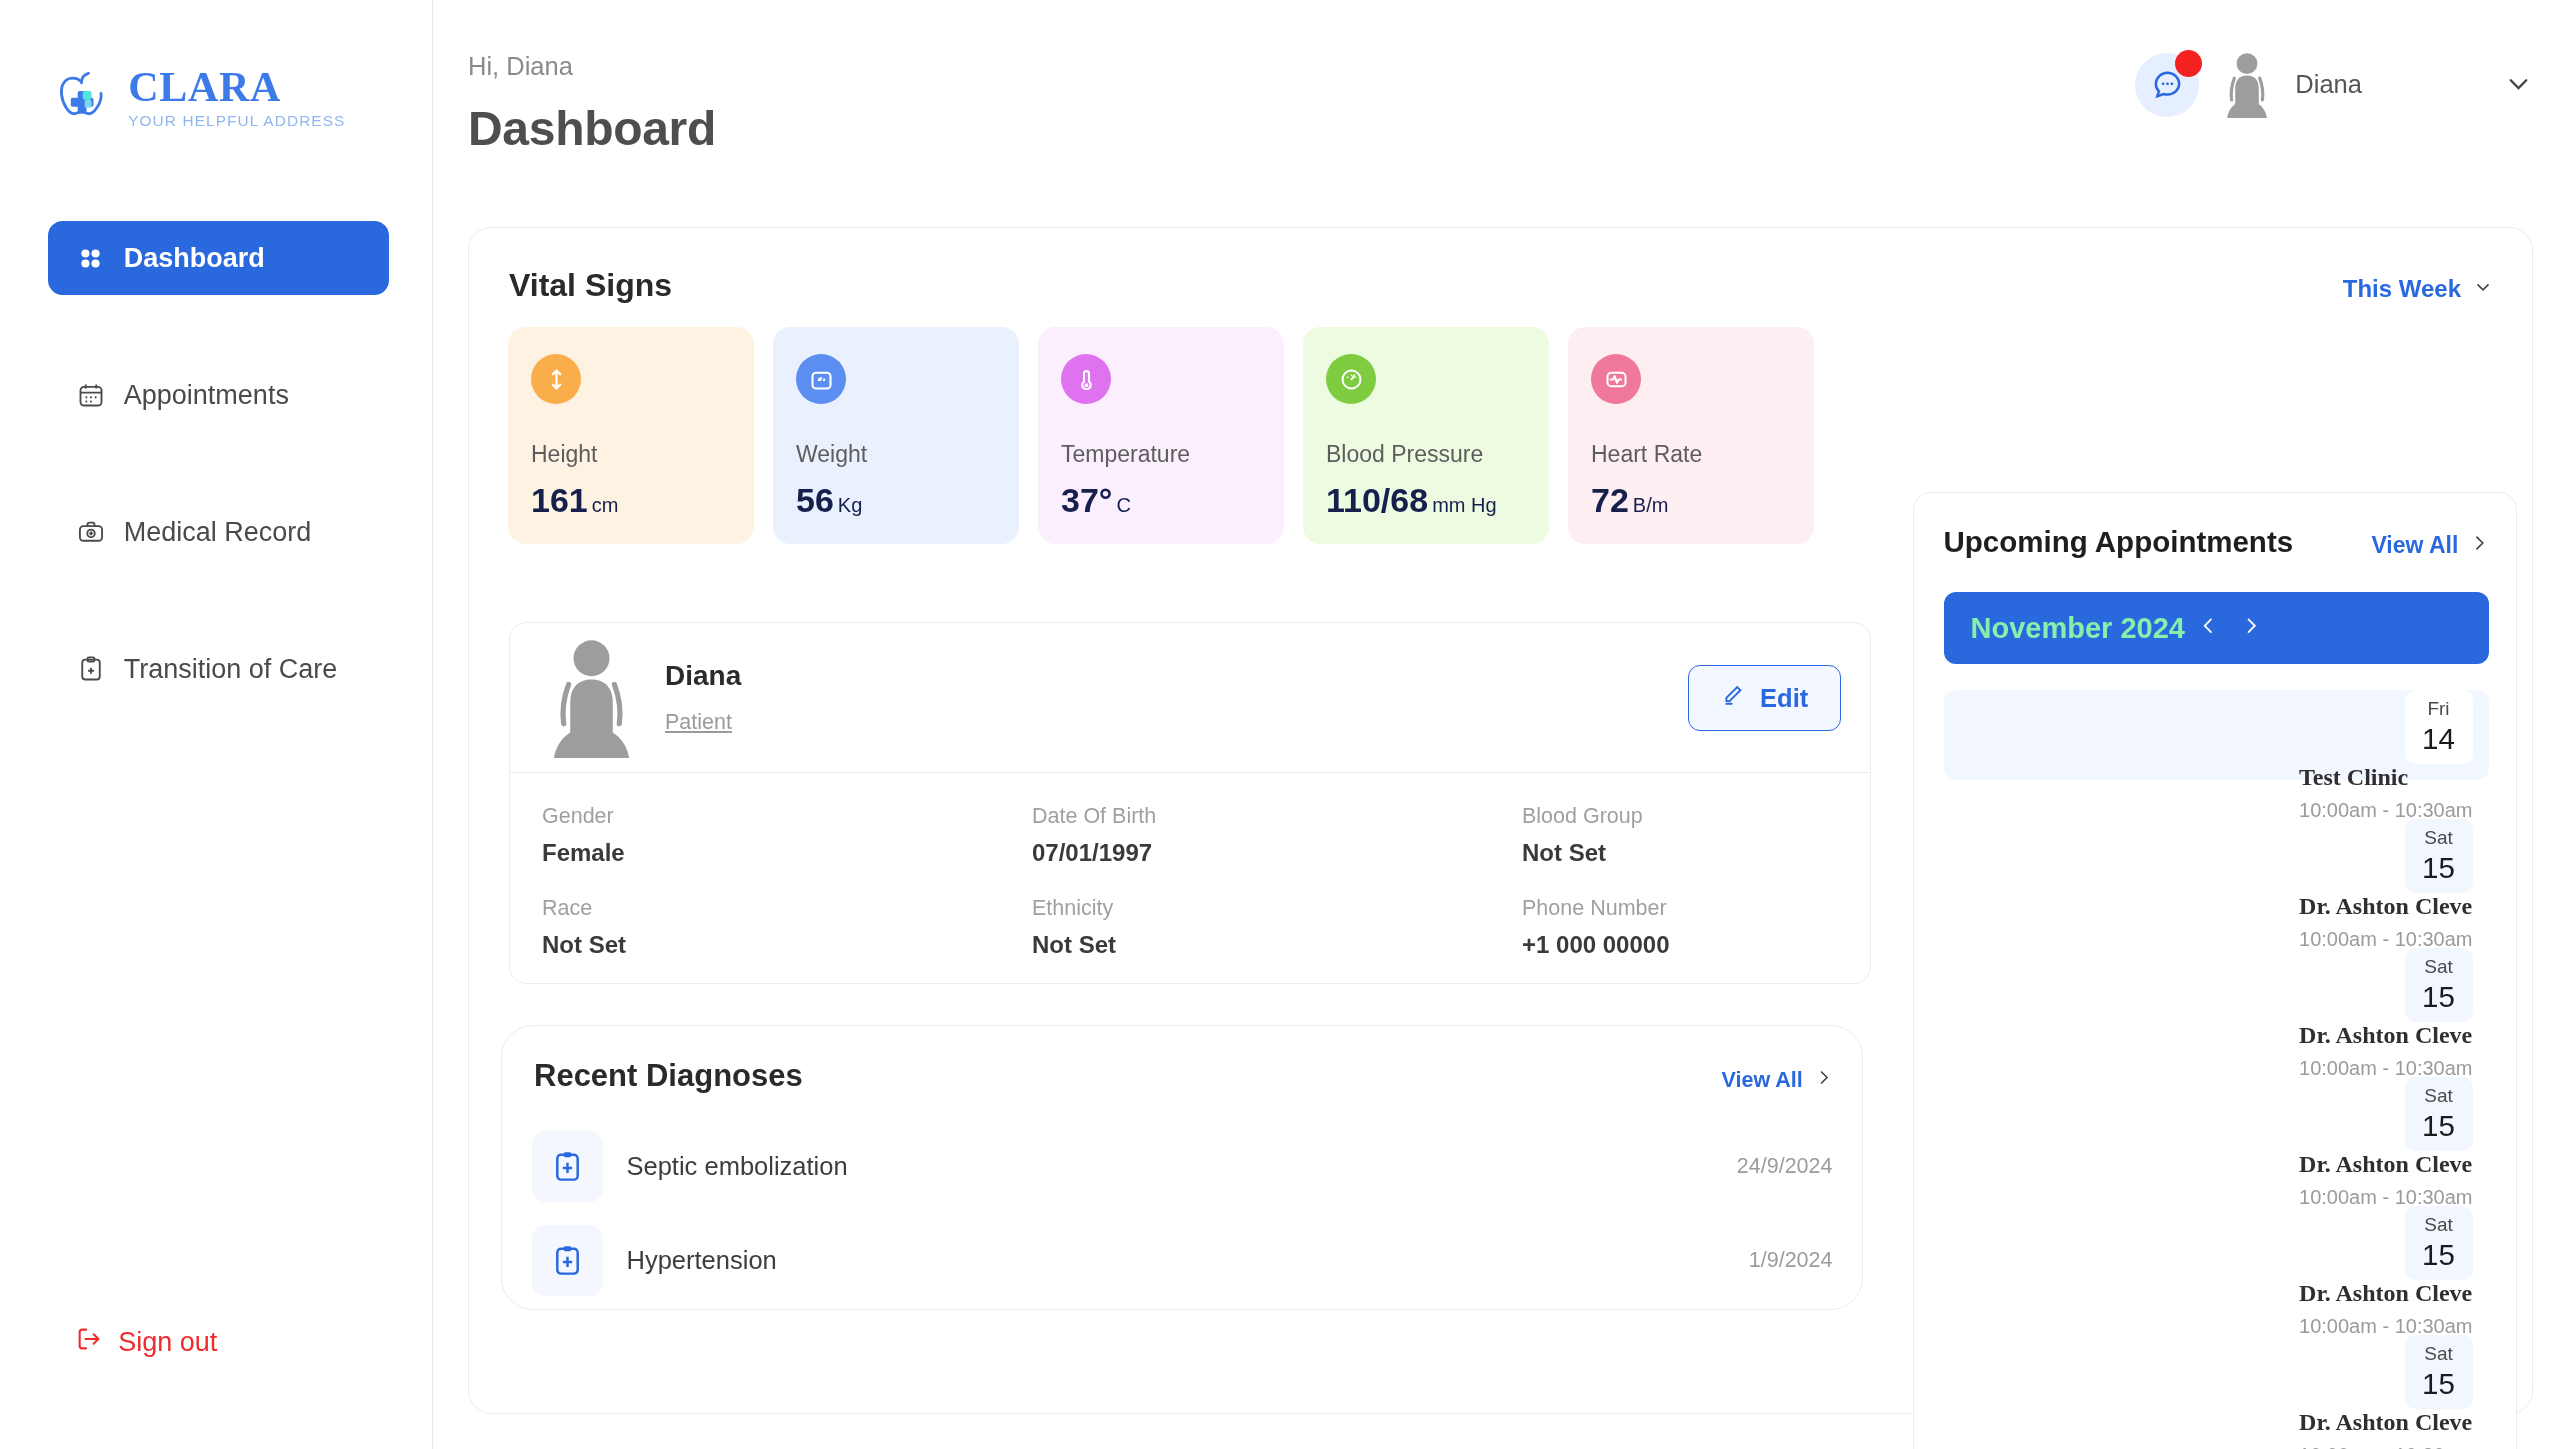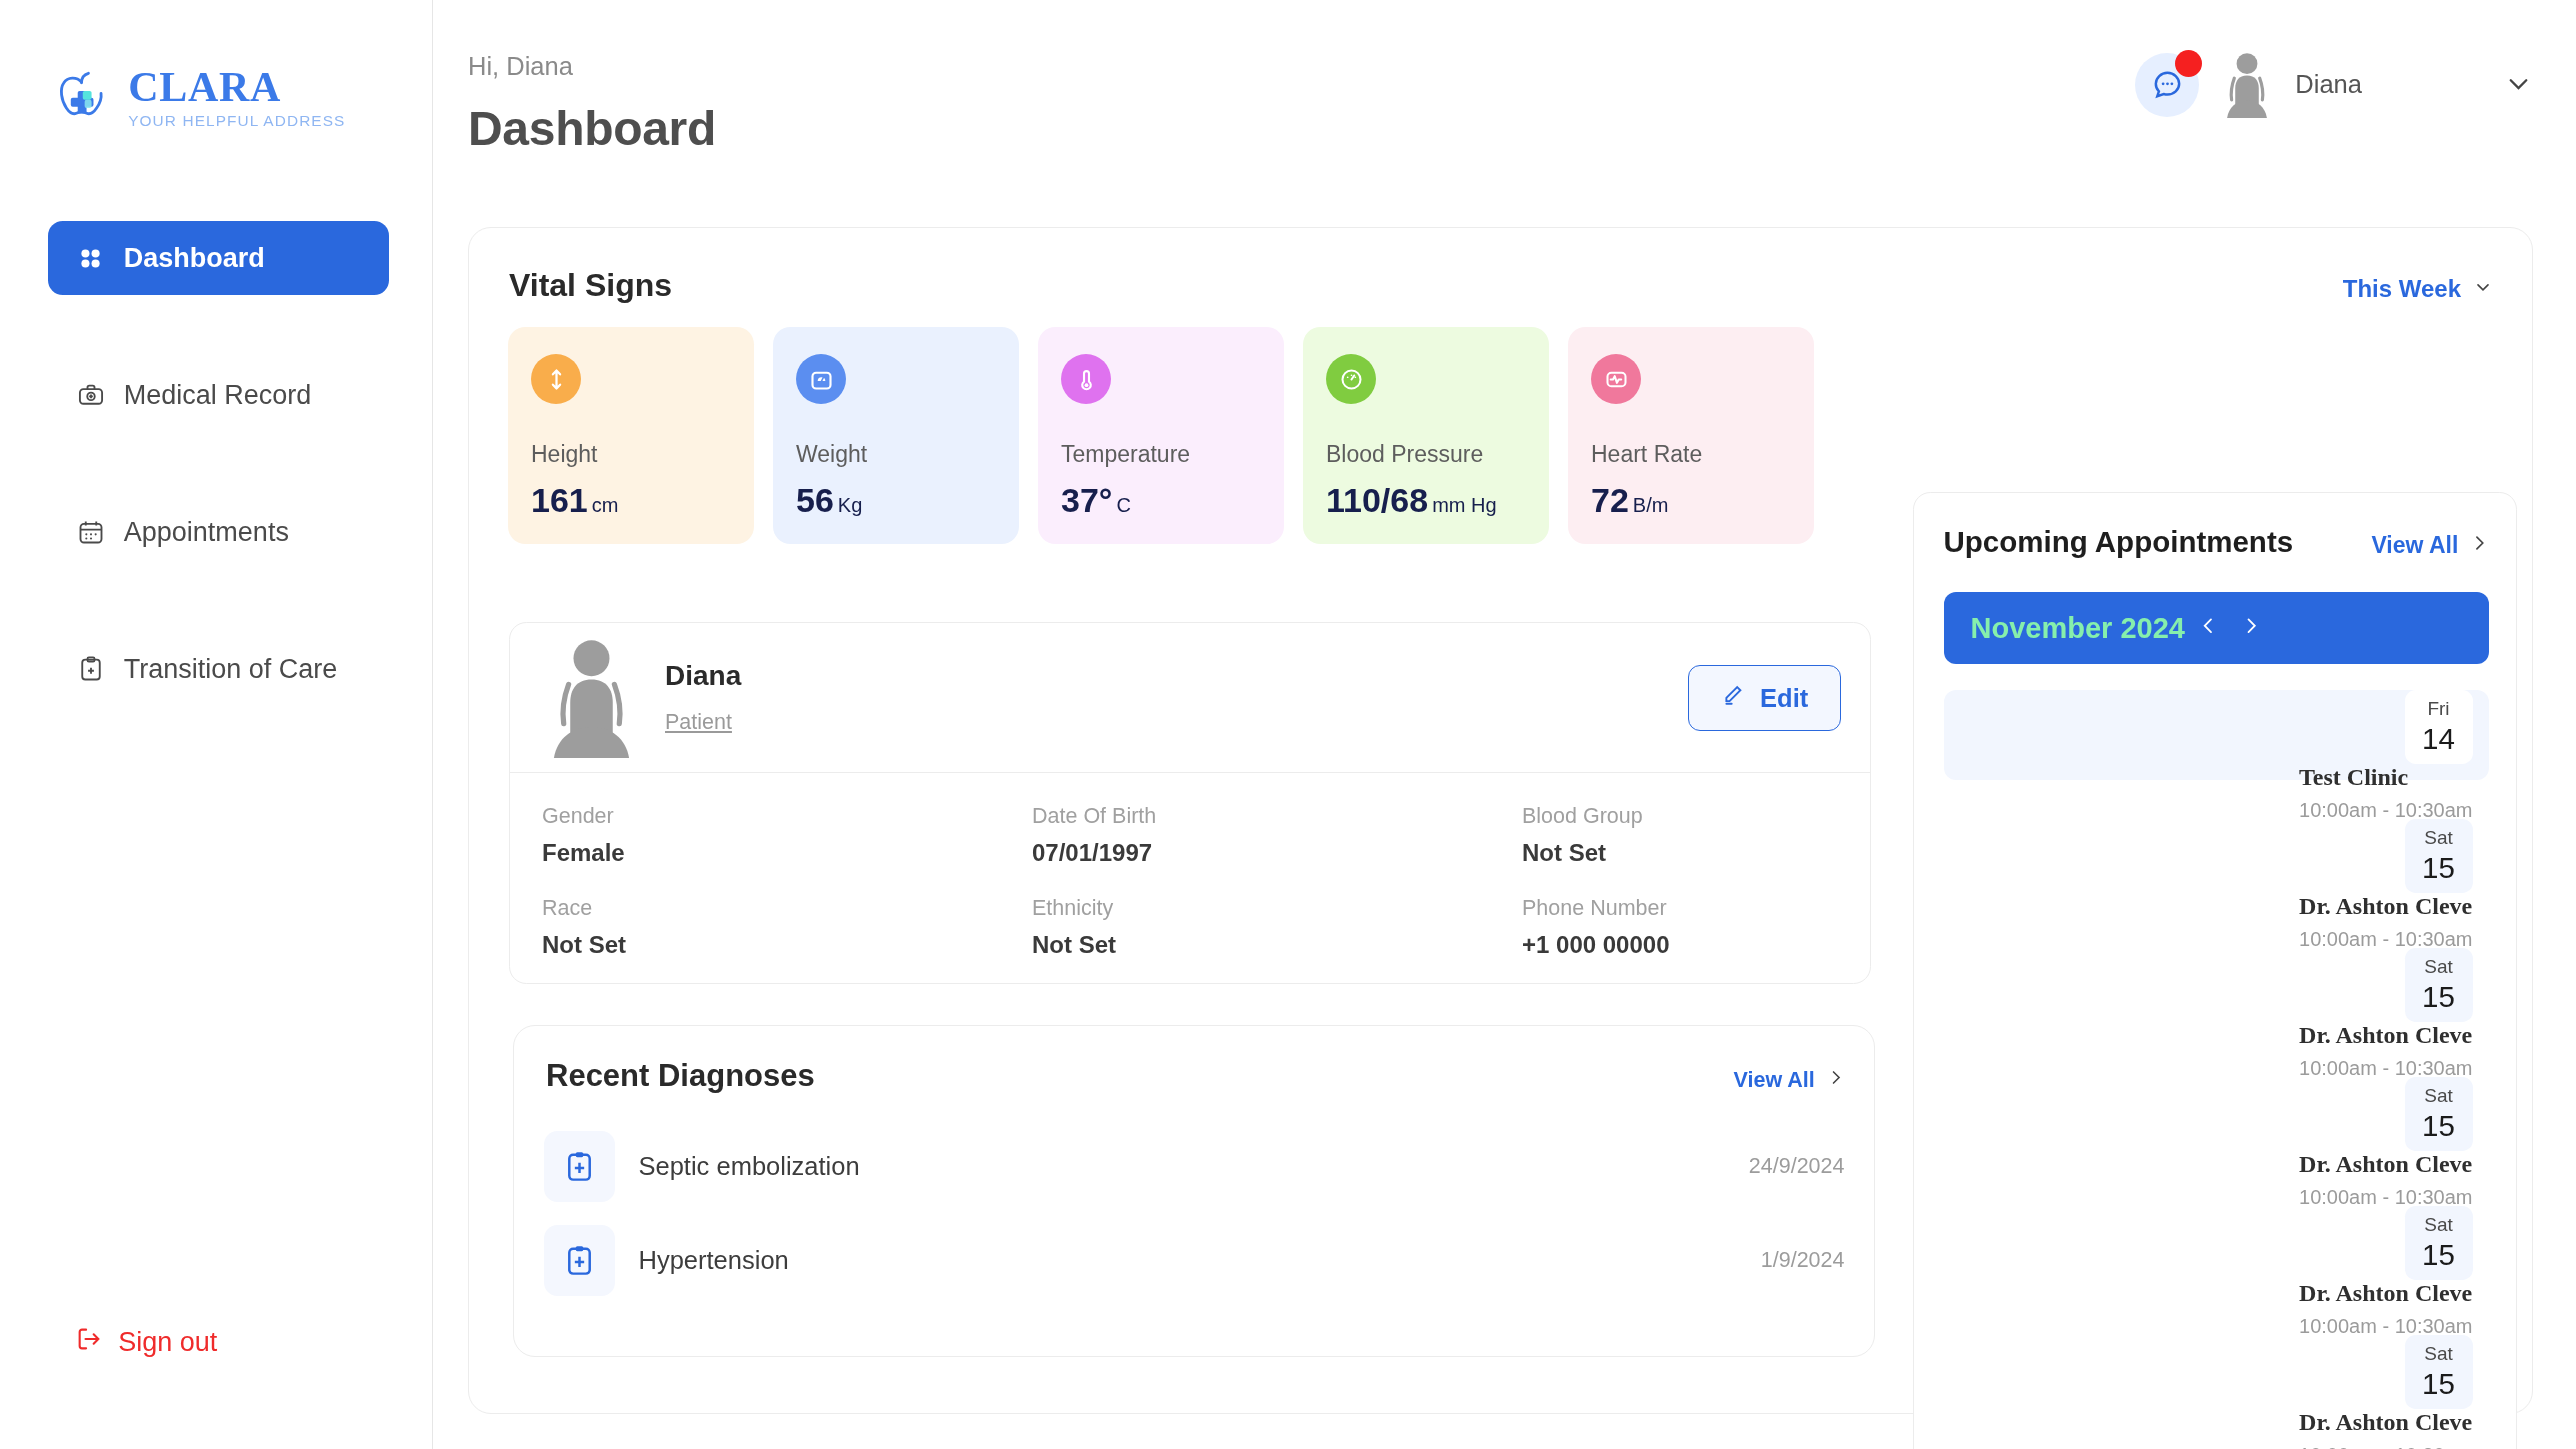--- a/index.html
+++ b/index.html
@@ -88,22 +88,22 @@
     display:flex; align-items:center; justify-content:center; gap:14.8px;
     color:#2a68dd; font-size:25.5px; font-weight:700; cursor:pointer;
   }
   .prof-div { height:1.3px; background:#ececec; margin:0 0; }
   .prof-grid { padding: 31px 32px 0 32px; display:grid; grid-template-columns: 490px 490px auto; row-gap: 2px; }
   .f-label { font-size:21.5px; color:#a0a0a0; padding-bottom: 8px; }
   .f-value { font-size:24px; font-weight:700; color:#3a3a3a; padding-bottom: 27px; }
 
   
   .diag {
-    position:absolute; left:44px; top:797px; width:1362px; height:332px;
-    border:1.3px solid #ececec; border-radius:22px; background:#fff;
+    position:absolute; left:32px; top:797px; width:1362px; height:285px;
+    border:1.3px solid #ececec; border-radius:32px; background:#fff;
   }
   .diag-title { position:absolute; left:32px; top:32px; font-size:31px; font-weight:700; color:#2a2a2a; }
   .diag-viewall { position:absolute; right:29.5px; top:42px; display:flex; align-items:center; gap:10.7px;
                   color:#2a68dd; font-size:21.5px; font-weight:700; cursor:pointer; }
   .diag-row { position:absolute; left:29.5px; right:29.5px; display:flex; align-items:center; height:71px; cursor:pointer; }
   .diag-ico { width:71px; height:71px; border-radius:13.4px; background:#f4f7fe; display:flex; align-items:center; justify-content:center; flex:none; }
   .diag-name { margin-left:24px; font-size:25.5px; color:#3d3d3d; }
   .diag-date { margin-left:auto; font-size:21.5px; color:#9c9c9c; }
 
   
@@ -171,42 +171,42 @@
             <circle cx="7.5" cy="16.5" r="3.6" fill="#fff"></circle>
               <circle cx="16.5" cy="16.5" r="3.6" fill="#fff"></circle>
           </svg>
         </span>
         <span>Dashboard</span>
       </div>
 
       <div class="nav-item">
         <span class="nav-ico">
           <svg viewBox="0 0 24 24" width="28" height="28" fill="none" stroke="#4a4a4a" stroke-width="1.6">
-            <rect x="2.5" y="7" width="19" height="12.5" rx="3"></rect>
-            <path d="M9 7V5.5a1.5 1.5 0 0 1 1.5-1.5h3A1.5 1.5 0 0 1 15 5.5V7"></path>
-            <circle cx="12" cy="13.2" r="3.2"></circle>
-              <path d="M12 11.6v3.2M10.4 13.2h3.2"></path>
-          </svg>
-        </span>
-        <span>Medical Record</span>
-      </div>
-
-      <div class="nav-item">
-        <span class="nav-ico">
-          <svg viewBox="0 0 24 24" width="28" height="28" fill="none" stroke="#4a4a4a" stroke-width="1.6">
             <rect x="3" y="5" width="18" height="16" rx="3"></rect>
               <path d="M3 10h18M7.5 3v3.4M16.5 3v3.4"></path>
             <circle cx="8" cy="14" r="0.9" fill="#4a4a4a" stroke="none"></circle>
             <circle cx="12" cy="14" r="0.9" fill="#4a4a4a" stroke="none"></circle>
             <circle cx="16" cy="14" r="0.9" fill="#4a4a4a" stroke="none"></circle>
             <circle cx="8" cy="17.6" r="0.9" fill="#4a4a4a" stroke="none"></circle>
             <circle cx="12" cy="17.6" r="0.9" fill="#4a4a4a" stroke="none"></circle>
           </svg>
         </span>
         <span>Appointments</span>
+      </div>
+
+      <div class="nav-item">
+        <span class="nav-ico">
+          <svg viewBox="0 0 24 24" width="28" height="28" fill="none" stroke="#4a4a4a" stroke-width="1.6">
+            <rect x="2.5" y="7" width="19" height="12.5" rx="3"></rect>
+            <path d="M9 7V5.5a1.5 1.5 0 0 1 1.5-1.5h3A1.5 1.5 0 0 1 15 5.5V7"></path>
+            <circle cx="12" cy="13.2" r="3.2"></circle>
+              <path d="M12 11.6v3.2M10.4 13.2h3.2"></path>
+          </svg>
+        </span>
+        <span>Medical Record</span>
       </div>
 
       <div class="nav-item">
         <span class="nav-ico">
           <svg viewBox="0 0 24 24" width="28" height="28" fill="none" stroke="#4a4a4a" stroke-width="1.6">
             <rect x="4.5" y="4" width="15" height="17" rx="2.6"></rect>
             <rect x="9" y="2" width="6" height="3.6" rx="1.2"></rect>
             <path d="M12 11v5M9.5 13.5h5"></path>
           </svg>
         </span>

